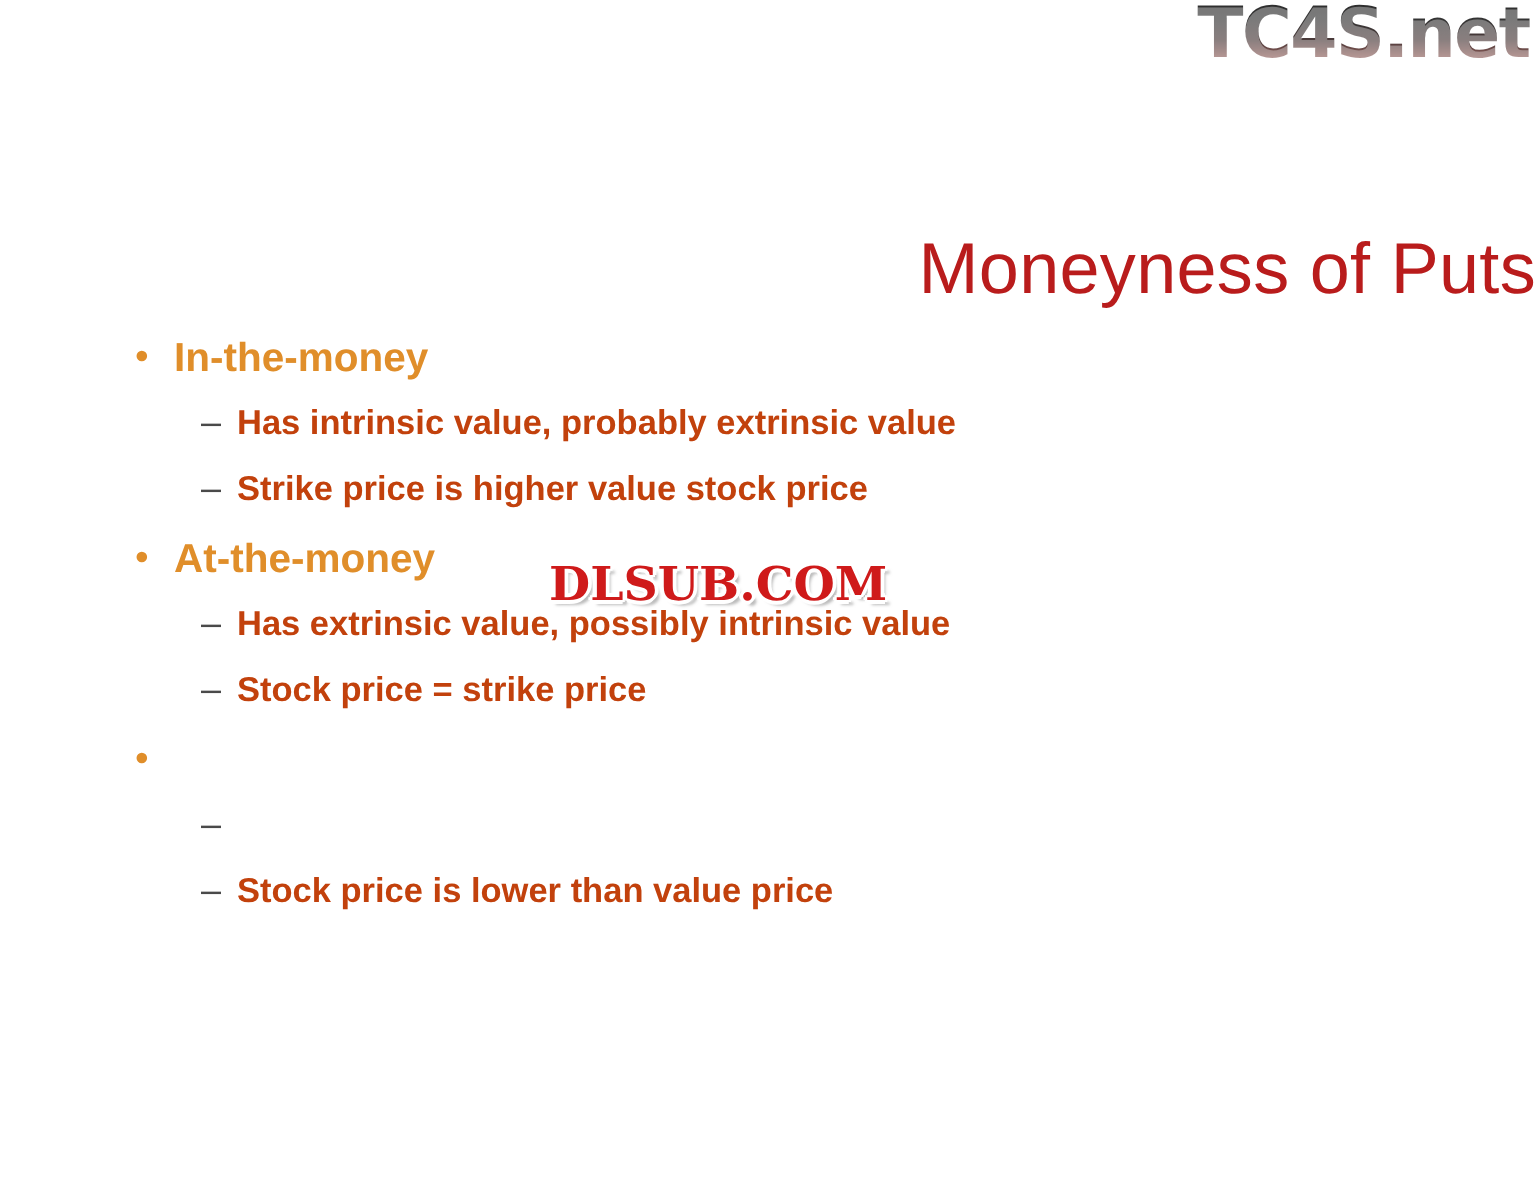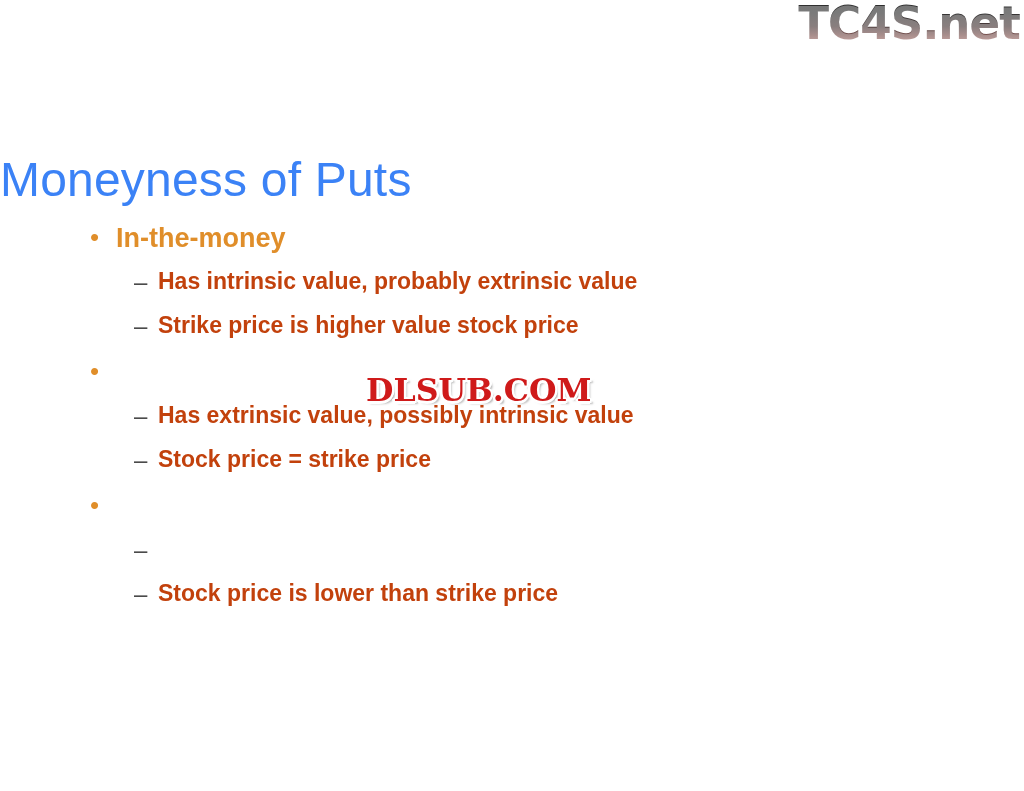--- a/index.html
+++ b/index.html
@@ -41,22 +41,22 @@
     text-shadow: 0 1px 0 rgba(255,255,255,0.35);
     white-space: nowrap;
   }
 
   
   .slide-title {
     position: absolute;
     left: 0;
     right: 0;
     top: 122px;
-    text-align: left;
-    color: #3b82f6;
+    text-align: right;
+    color: #b91c1c;
     font-family: "Liberation Sans", sans-serif;
     font-weight: normal;
     font-size: 48px;
     line-height: 1.1;
     letter-spacing: 0.2px;
   }
 
   
   .body {
     position: absolute;
@@ -187,41 +187,42 @@
       </div>
       <div class="lvl2">
         <span class="marker">–</span>
         <span class="text">Strike price is higher value stock price</span>
       </div>
     </div>
 
     <div class="group">
       <div class="lvl1">
         <span class="marker">•</span>
+        <span class="text">At-the-money</span>
       </div>
       <div class="lvl2">
         <span class="marker">–</span>
         <span class="text">Has extrinsic value, possibly intrinsic value</span>
       </div>
       <div class="lvl2">
         <span class="marker">–</span>
         <span class="text">Stock price = strike price</span>
       </div>
     </div>
 
     <div class="group">
       <div class="lvl1">
         <span class="marker">•</span>
       </div>
       <div class="lvl2">
         <span class="marker">–</span>
       </div>
       <div class="lvl2">
         <span class="marker">–</span>
-        <span class="text">Stock price is lower than strike price</span>
+        <span class="text">Stock price is lower than value price</span>
       </div>
     </div>
 
   </div>
 
   <div class="dlsub">DLSUB.COM</div>
 
   <div class="tx-logo">TradersXtreme.com</div>
 
 </div>

